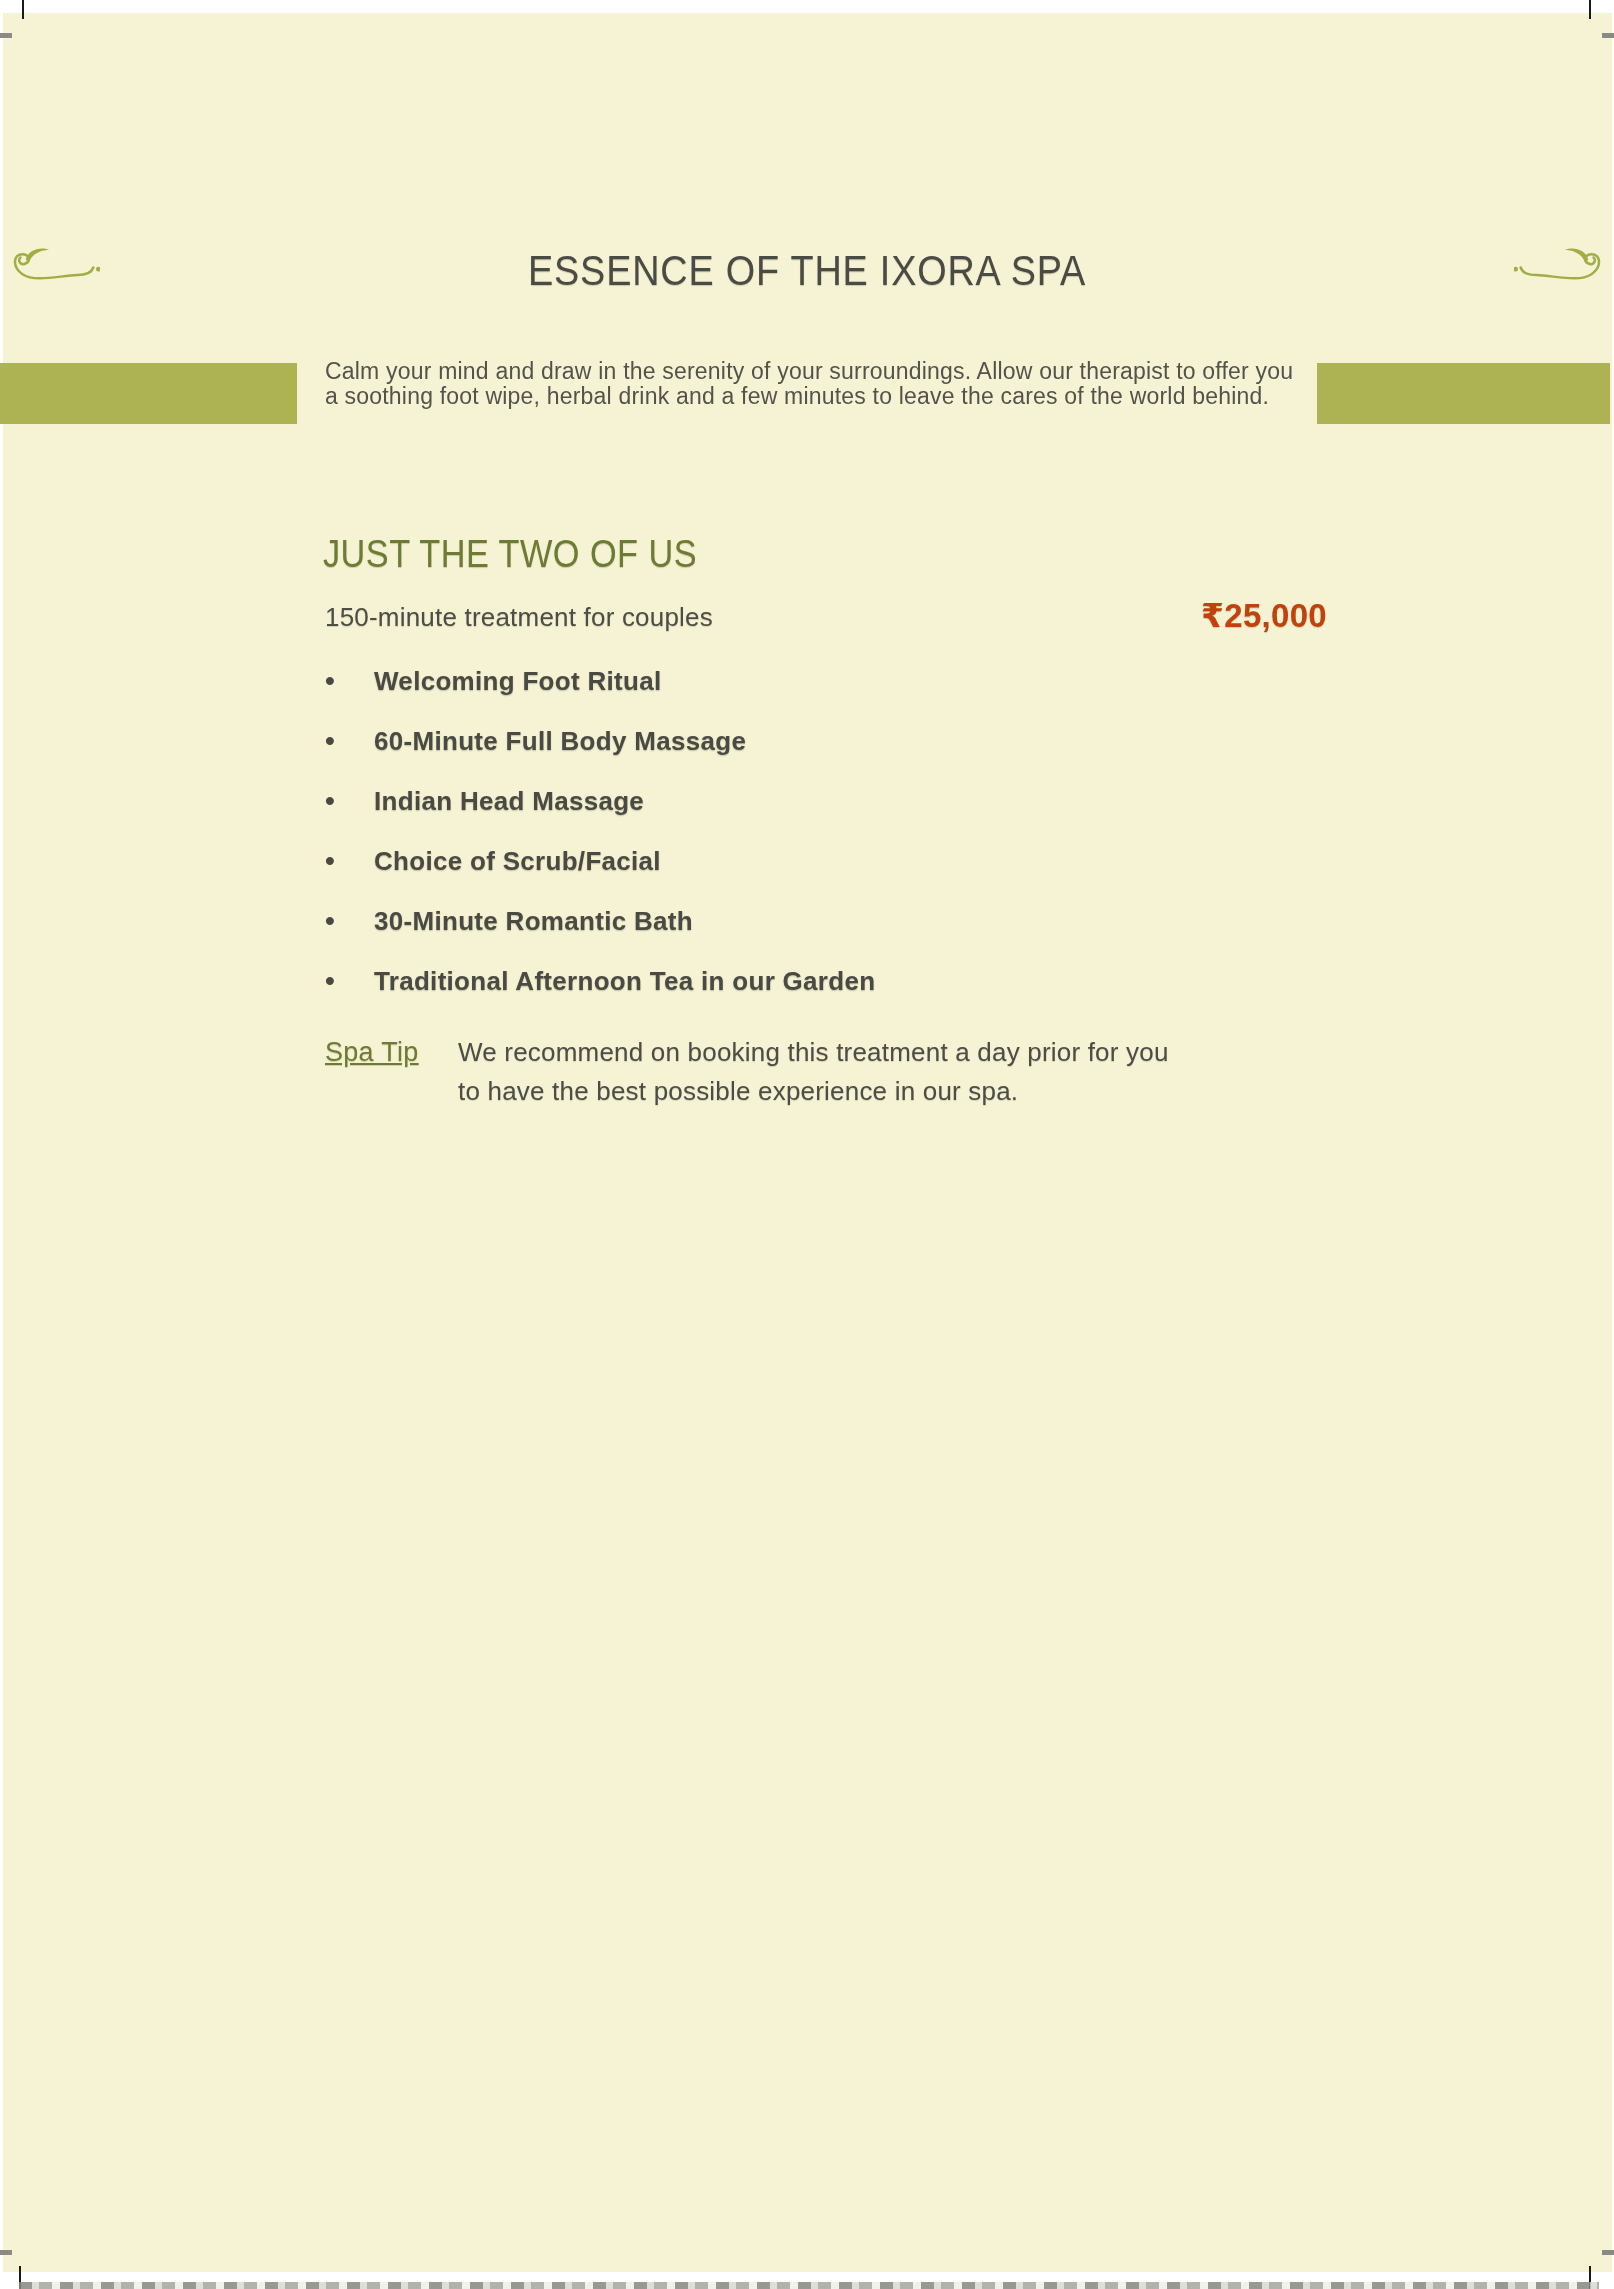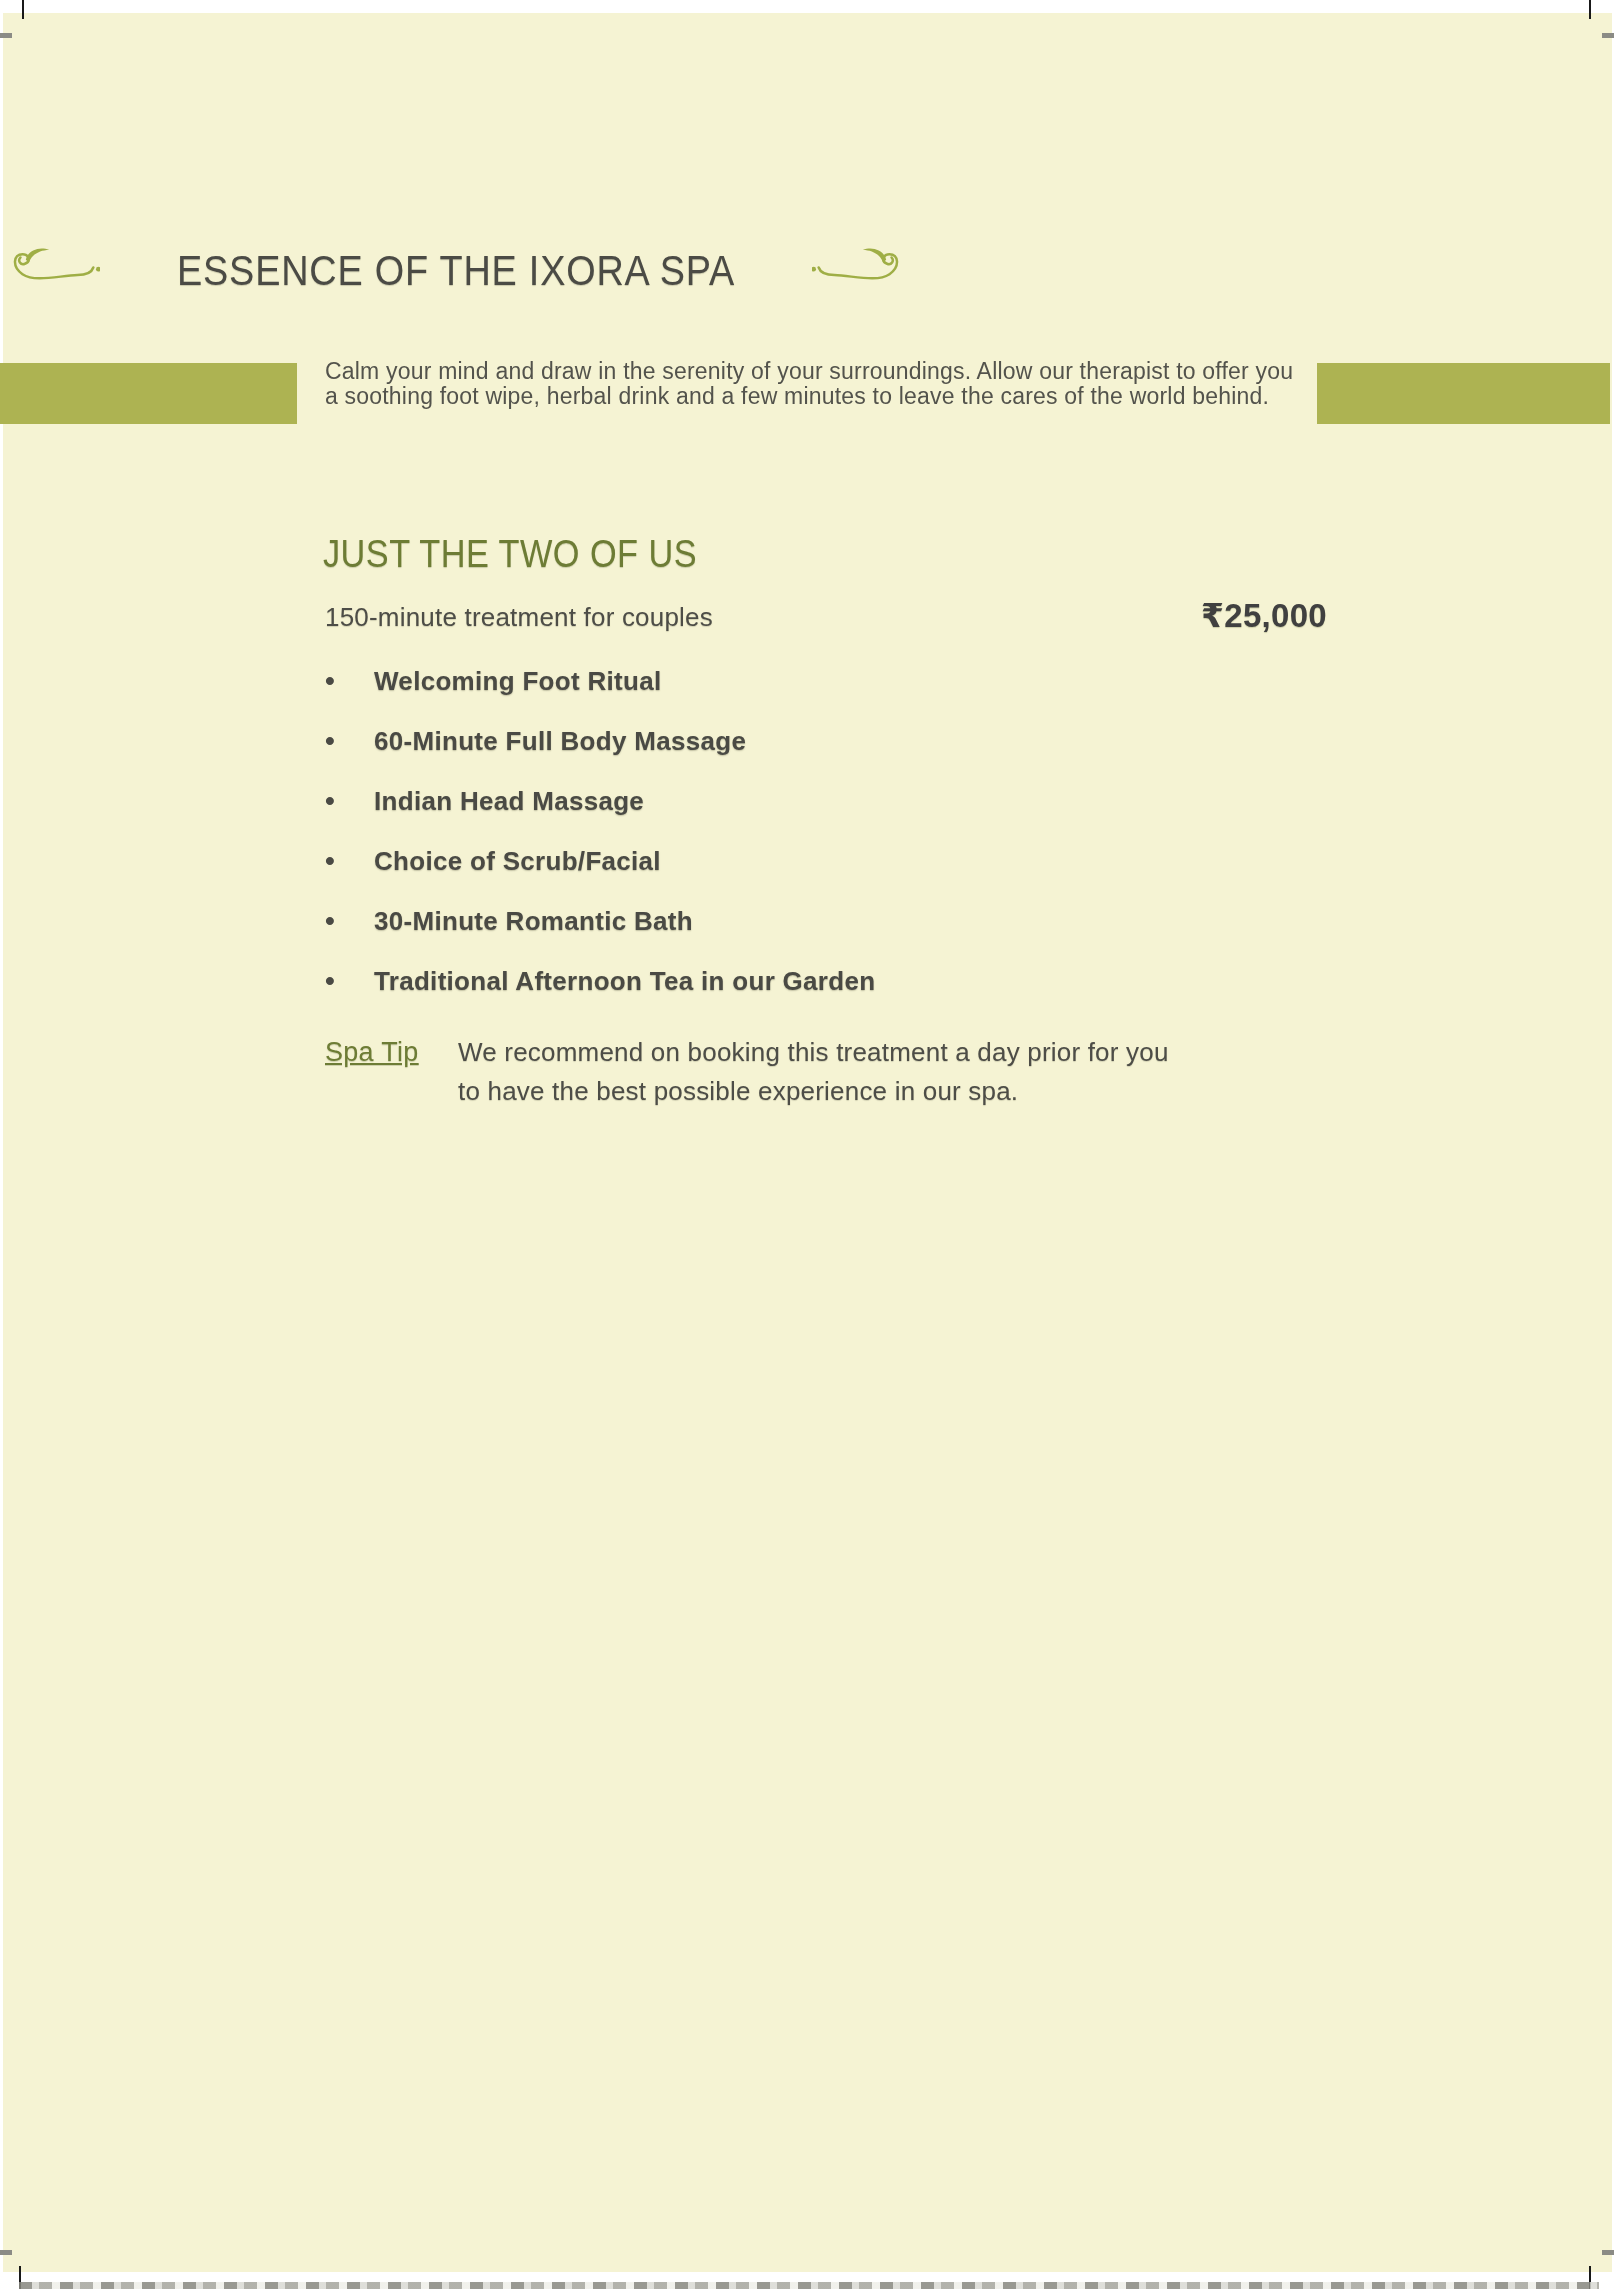--- a/index.html
+++ b/index.html
@@ -12,21 +12,21 @@
     position:absolute;left:2.8px;top:13px;width:1609px;height:2259px;
     background:#f5f3d3;
   }
   
   .bar{position:absolute;top:363px;height:61px;background:#adb352;}
   .bar-left{left:0;width:297px;}
   .bar-right{left:1317px;width:293px;}
   
   .title-row{
     position:absolute;left:0;top:233px;width:1614px;height:74px;
-    display:flex;align-items:center;justify-content:flex-start;gap:39px;
+    display:flex;align-items:center;justify-content:space-between;gap:18px;
   }
   .page-title{
     display:inline-block;font-size:43px;color:#4b4b45;letter-spacing:0.9px;
     transform:scaleX(0.88);transform-origin:center;white-space:nowrap;
     text-shadow:0 0.9px 0.9px rgba(80,80,55,.25);
   }
   .flourish{width:100px;height:46px;flex:0 0 auto;}
   .flourish.mirror{transform:scaleX(-1);}
   
   .intro{position:absolute;left:325px;top:359px;color:#53534c;}
@@ -39,21 +39,21 @@
   }
   
   .duration{
     position:absolute;left:325px;top:598px;font-size:26px;line-height:39px;
     color:#4d4d47;letter-spacing:0.2px;white-space:nowrap;
     text-shadow:0 0.9px 0.9px rgba(70,70,50,.2);
     text-align:center;
   }
   .price{
     position:absolute;right:287px;top:596px;font-size:33px;line-height:39px;
-    font-weight:bold;color:#404040;letter-spacing:0.3px;white-space:nowrap;
+    font-weight:bold;color:#c2410c;letter-spacing:0.3px;white-space:nowrap;
     text-shadow:0 0.9px 0.9px rgba(80,90,40,.25);
   }
   
   .bullets{position:absolute;left:325px;top:651px;margin:0;padding:0;list-style:none;}
   .bullet-item{
     display:flex;align-items:center;height:60px;color:#4a4a44;
     font-size:26px;font-weight:bold;letter-spacing:0.3px;white-space:nowrap;
     text-shadow:0 1.4px 1.4px rgba(70,70,45,.3);
   }
   .dot{

